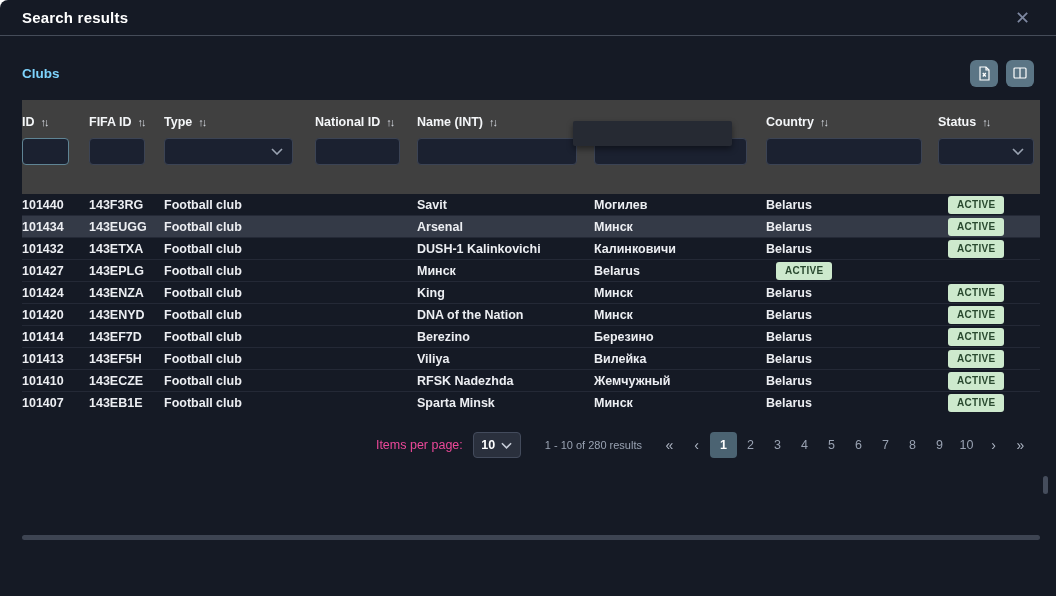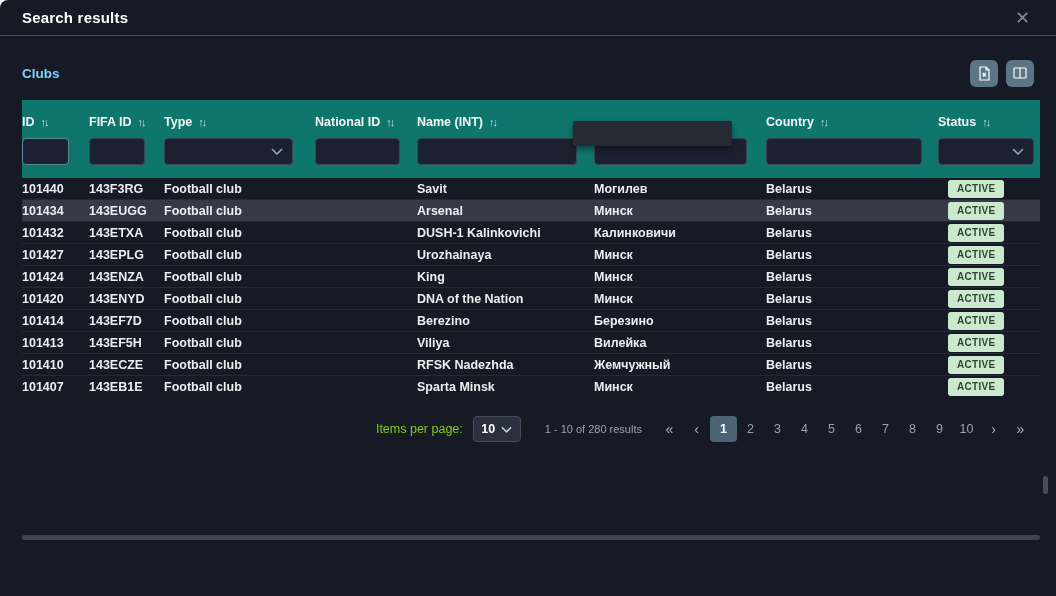--- a/index.html
+++ b/index.html
@@ -15,21 +15,21 @@
   .close-btn { margin-left:auto; background:none; border:none; color:#7d87a0; font-size:18px; cursor:pointer; line-height:1; padding:4px; }
   
   .section-row { display:flex; align-items:center; margin:22px 22px 0 22px; height:30px; }
   .section-title { font-size:13.5px; font-weight:bold; color:#7dd3fc; }
   .icon-btns { margin-left:auto; display:flex; gap:8px; }
   .slate-btn { width:28px; height:27px; border:none; border-radius:6px; background:#5b7585; display:flex; align-items:center; justify-content:center; cursor:pointer; }
   .slate-btn svg { display:block; }
   
   .table-wrap { position:relative; margin:12px 16px 0 22px; width:1018px; }
   .grid { display:grid; grid-template-columns:67px 75px 151px 102px 177px 172px 172px 1fr; }
-  .thead { background:#0f766e; padding:8px 0 12px 0; }
+  .thead { background:#404040; padding:8px 0 28px 0; }
   .hcell { display:flex; align-items:center; height:28px; font-size:12.5px; font-weight:bold; color:#f4f6f8; white-space:nowrap; }
   .sort { margin-left:6px; font-size:11px; font-weight:bold; color:#d6dae1; letter-spacing:-2px; cursor:pointer; }
   .fcell { display:flex; align-items:center; height:30px; }
   .filter-input, .filter-select {
     height:27px; background:#1b2130; border:1px solid #3b4354; border-radius:4px;
     color:#e9ebef; font-size:12px; padding:0 7px; outline:none;
   }
   .filter-input.focused { border-color:#5f8494; }
   .filter-select { display:flex; align-items:center; justify-content:flex-end; padding-right:9px; cursor:pointer; }
   .w-id{width:47px;} .w-fifa{width:56px;} .w-type{width:129px;} .w-nat{width:85px;}
@@ -46,21 +46,21 @@
   .row.highlight { background:#343a47; }
   .badge {
     margin-left:10px; background:#cde9cd; color:#29492f; font-size:10px; font-weight:bold;
     padding:4px 9px; border-radius:3px; letter-spacing:.3px; line-height:1;
   }
   
   .hscrollbar { position:absolute; left:22px; top:535px; width:1018px; height:5px; background:#3d4452; border-radius:3px; }
   .vscrollbar { position:absolute; left:1043px; top:476px; width:5px; height:18px; background:#454d5c; border-radius:3px; }
   
   .footer { display:flex; align-items:center; justify-content:flex-end; height:28px; margin:17px 22px 0 0; }
-  .footer-label { color:#84cc16; font-size:12.5px;padding-left:35px; }
+  .footer-label { color:#ec4899; font-size:12.5px;padding-left:35px; }
   .pp-select {
     margin-left:10px; width:48px; height:26px; background:#2a303d; border:1px solid #434b5c; border-radius:4px;
     display:flex; align-items:center; justify-content:center; gap:6px; cursor:pointer;
     color:#ffffff; font-size:12.5px; font-weight:bold;
   }
   .results-summary { color:#99a2b2; font-size:11px; margin-left:24px; margin-right:14px; }
   .pager { display:flex; align-items:center; }
   .page-btn {
     min-width:27px; height:26px; display:flex; align-items:center; justify-content:center;
     background:none; border:none; color:#99a2b2; font-size:12.5px; cursor:pointer; border-radius:4px;
@@ -215,21 +215,20 @@
           <div class="cell">
             <span class="badge">ACTIVE</span>
           </div>
         </div>
 
         <div class="row grid">
           <div class="cell">101427</div>
           <div class="cell">143EPLG</div>
           <div class="cell">Football club</div>
           <div class="cell"></div>
-          <div class="cell">Urozhainaya</div>
           <div class="cell">Минск</div>
           <div class="cell">Belarus</div>
           <div class="cell">
             <span class="badge">ACTIVE</span>
           </div>
         </div>
 
         <div class="row grid">
           <div class="cell">101424</div>
           <div class="cell">143ENZA</div>

